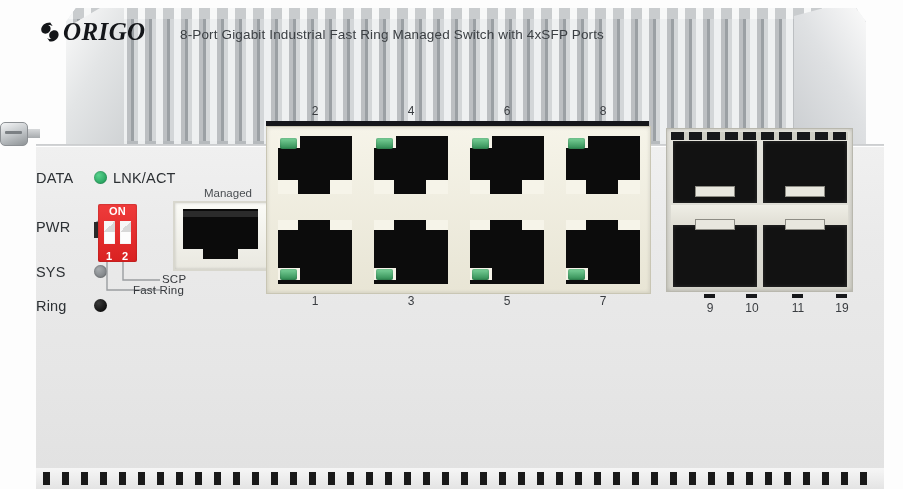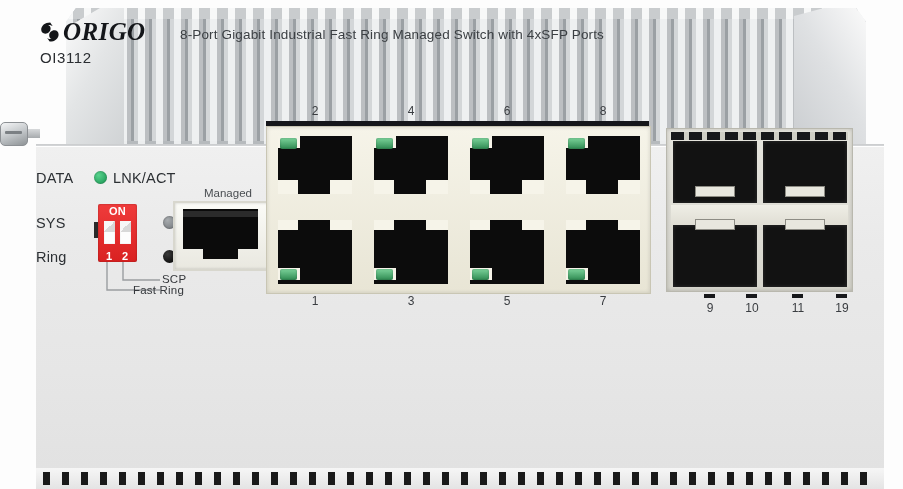--- a/index.html
+++ b/index.html
@@ -65,21 +65,21 @@
   .logo-row{display:flex;align-items:center;}
   .logo-mark{width:24px;height:24px;position:relative;margin-right:1px;}
   .logo-text{font-family:"Liberation Serif","DejaVu Serif",serif;
     font-style:italic;font-weight:bold;font-size:25px;color:#14161a;letter-spacing:.4px;}
   .model{font-size:15px;color:#2a2d31;letter-spacing:.6px;margin-top:3px;margin-left:2px;}
   .tagline{position:absolute;left:162px;top:23px;font-size:13.5px;color:#3c4044;
     letter-spacing:.15px;white-space:nowrap;}
 
   
   .ledcol{position:absolute;left:18px;top:160px;}
-  .ledrow{display:flex;align-items:center;height:27px;justify-content:space-between;}
+  .ledrow{display:flex;align-items:center;height:27px;}
   .ledlabel{font-size:14.5px;color:#2c3034;width:54px;text-align:left;letter-spacing:.2px;}
   .dot{width:13px;height:13px;border-radius:50%;margin-left:4px;}
   .dot.green{background:radial-gradient(circle at 35% 32%,#58d38d,#169250);
     box-shadow:inset 0 0 2px rgba(0,0,0,.35);}
   .dot.gray{background:radial-gradient(circle at 35% 32%,#a8acaf,#6e7276);
     box-shadow:inset 0 0 2px rgba(0,0,0,.4);}
   .dot.black{background:radial-gradient(circle at 35% 32%,#3a3a3a,#000);}
   .lnk{font-size:14.5px;color:#2c3034;margin-left:6px;letter-spacing:.2px;}
 
   
@@ -160,29 +160,32 @@
   <div class="brand">
     <div class="logo-row">
       <span class="logo-mark">
         <svg width="24" height="24" viewBox="0 0 24 24">
           <path d="M12.2 2.4C6.9 2.4 3.2 5.6 3.2 9.6c0 2.4 1.6 4.1 4.1 4.1 3.1 0 5.3-2.3 5.3-5.1 0-1.9-1-3.2-2.6-3.6 1.4-.2 3.4.1 4.6 1.1z" fill="#141619"></path>
           <path d="M11.6 21.6c5.3 0 9-3.2 9-7.2 0-2.4-1.6-4.1-4.1-4.1-3.1 0-5.3 2.3-5.3 5.1 0 1.9 1 3.2 2.6 3.6-1.4.2-3.4-.1-4.6-1.1z" fill="#141619"></path>
         </svg>
       </span>
       <span class="logo-text">ORIGO</span>
     </div>
-    <div class="model">OI3112</div>
   </div>
   <div class="tagline">8-Port Gigabit Industrial Fast Ring Managed Switch with 4xSFP Ports</div>
 
   <div class="ledcol">
     <div class="ledrow">
       <span class="ledlabel">DATA</span>
       <span class="dot green"></span>
       <span class="lnk">LNK/ACT</span>
+    </div>
+    <div class="ledrow" style="margin-top:22px">
+      <span class="ledlabel">PWR</span>
+      <span class="dot gray"></span>
     </div>
     <div class="ledrow" style="margin-top:18px">
       <span class="ledlabel">SYS</span>
       <span class="dot gray"></span>
     </div>
     <div class="ledrow" style="margin-top:7px">
       <span class="ledlabel">Ring</span>
       <span class="dot black"></span>
     </div>
   </div>

